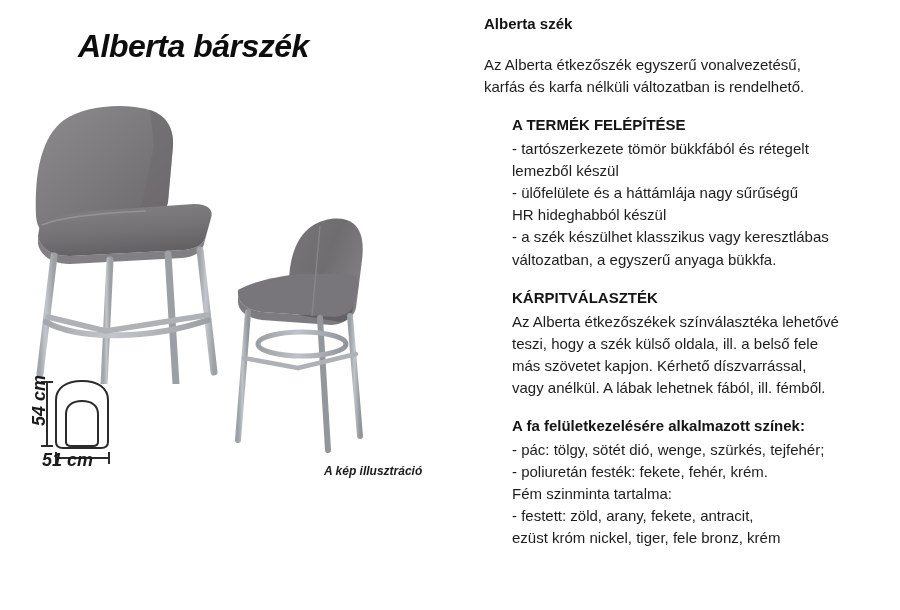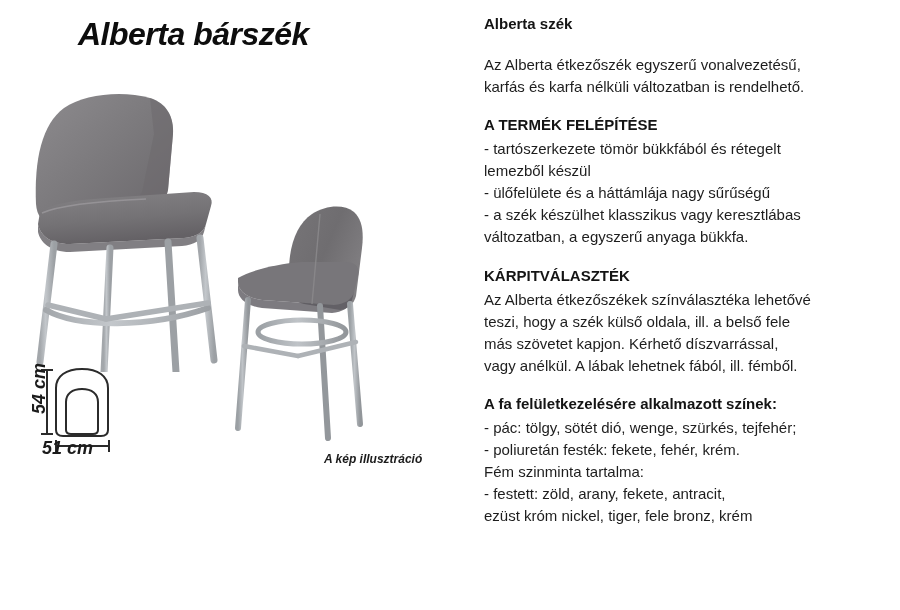--- a/index.html
+++ b/index.html
@@ -19,21 +19,21 @@
     position: relative;
     width: 900px;
     height: 610px;
     background: #ffffff;
   }
 
   
   .left-col {
     position: absolute;
     left: 0;
-    top: 0;
+    top: 12px;
     width: 470px;
     height: 520px;
   }
   .product-title {
     position: absolute;
     left: 78px;
     top: 16px;
     font-size: 32px;
     font-weight: bold;
     font-style: italic;
@@ -113,21 +113,21 @@
   }
 
   
   .right-col {
     position: absolute;
     left: 484px;
     top: 14px;
     width: 400px;
   }
   .blk { margin: 0 0 0 0; }
-  .blk + .blk { margin-top: 17px; }
+  .blk + .blk { margin-top: 17px; margin-left: 28px; }
   .heading {
     font-size: 15px;
     font-weight: bold;
     line-height: 1.34;
     color: #141414;
     margin: 0 0 3px 0;
   }
   .body-line {
     font-size: 15px;
     font-weight: normal;
@@ -290,20 +290,21 @@
         <p class="body-line">Az Alberta étkezőszék egyszerű vonalvezetésű,</p>
         <p class="body-line">karfás és karfa nélküli változatban is rendelhető.</p>
       </div>
     </div>
 
     <div class="blk">
       <div class="heading">A TERMÉK FELÉPÍTÉSE</div>
       <p class="body-line">- tartószerkezete tömör bükkfából és rétegelt</p>
       <p class="body-line">lemezből készül</p>
       <p class="body-line">- ülőfelülete és a háttámlája nagy sűrűségű</p>
+      <p class="body-line">HR hideghabból készül</p>
       <p class="body-line">- a szék készülhet klasszikus vagy keresztlábas</p>
       <p class="body-line">változatban, a egyszerű anyaga bükkfa.</p>
     </div>
 
     <div class="blk">
       <div class="heading">KÁRPITVÁLASZTÉK</div>
       <p class="body-line">Az Alberta étkezőszékek színválasztéka lehetővé</p>
       <p class="body-line">teszi, hogy a szék külső oldala, ill. a belső fele</p>
       <p class="body-line">más szövetet kapjon. Kérhető díszvarrással,</p>
       <p class="body-line">vagy anélkül. A lábak lehetnek fából, ill. fémből.</p>

